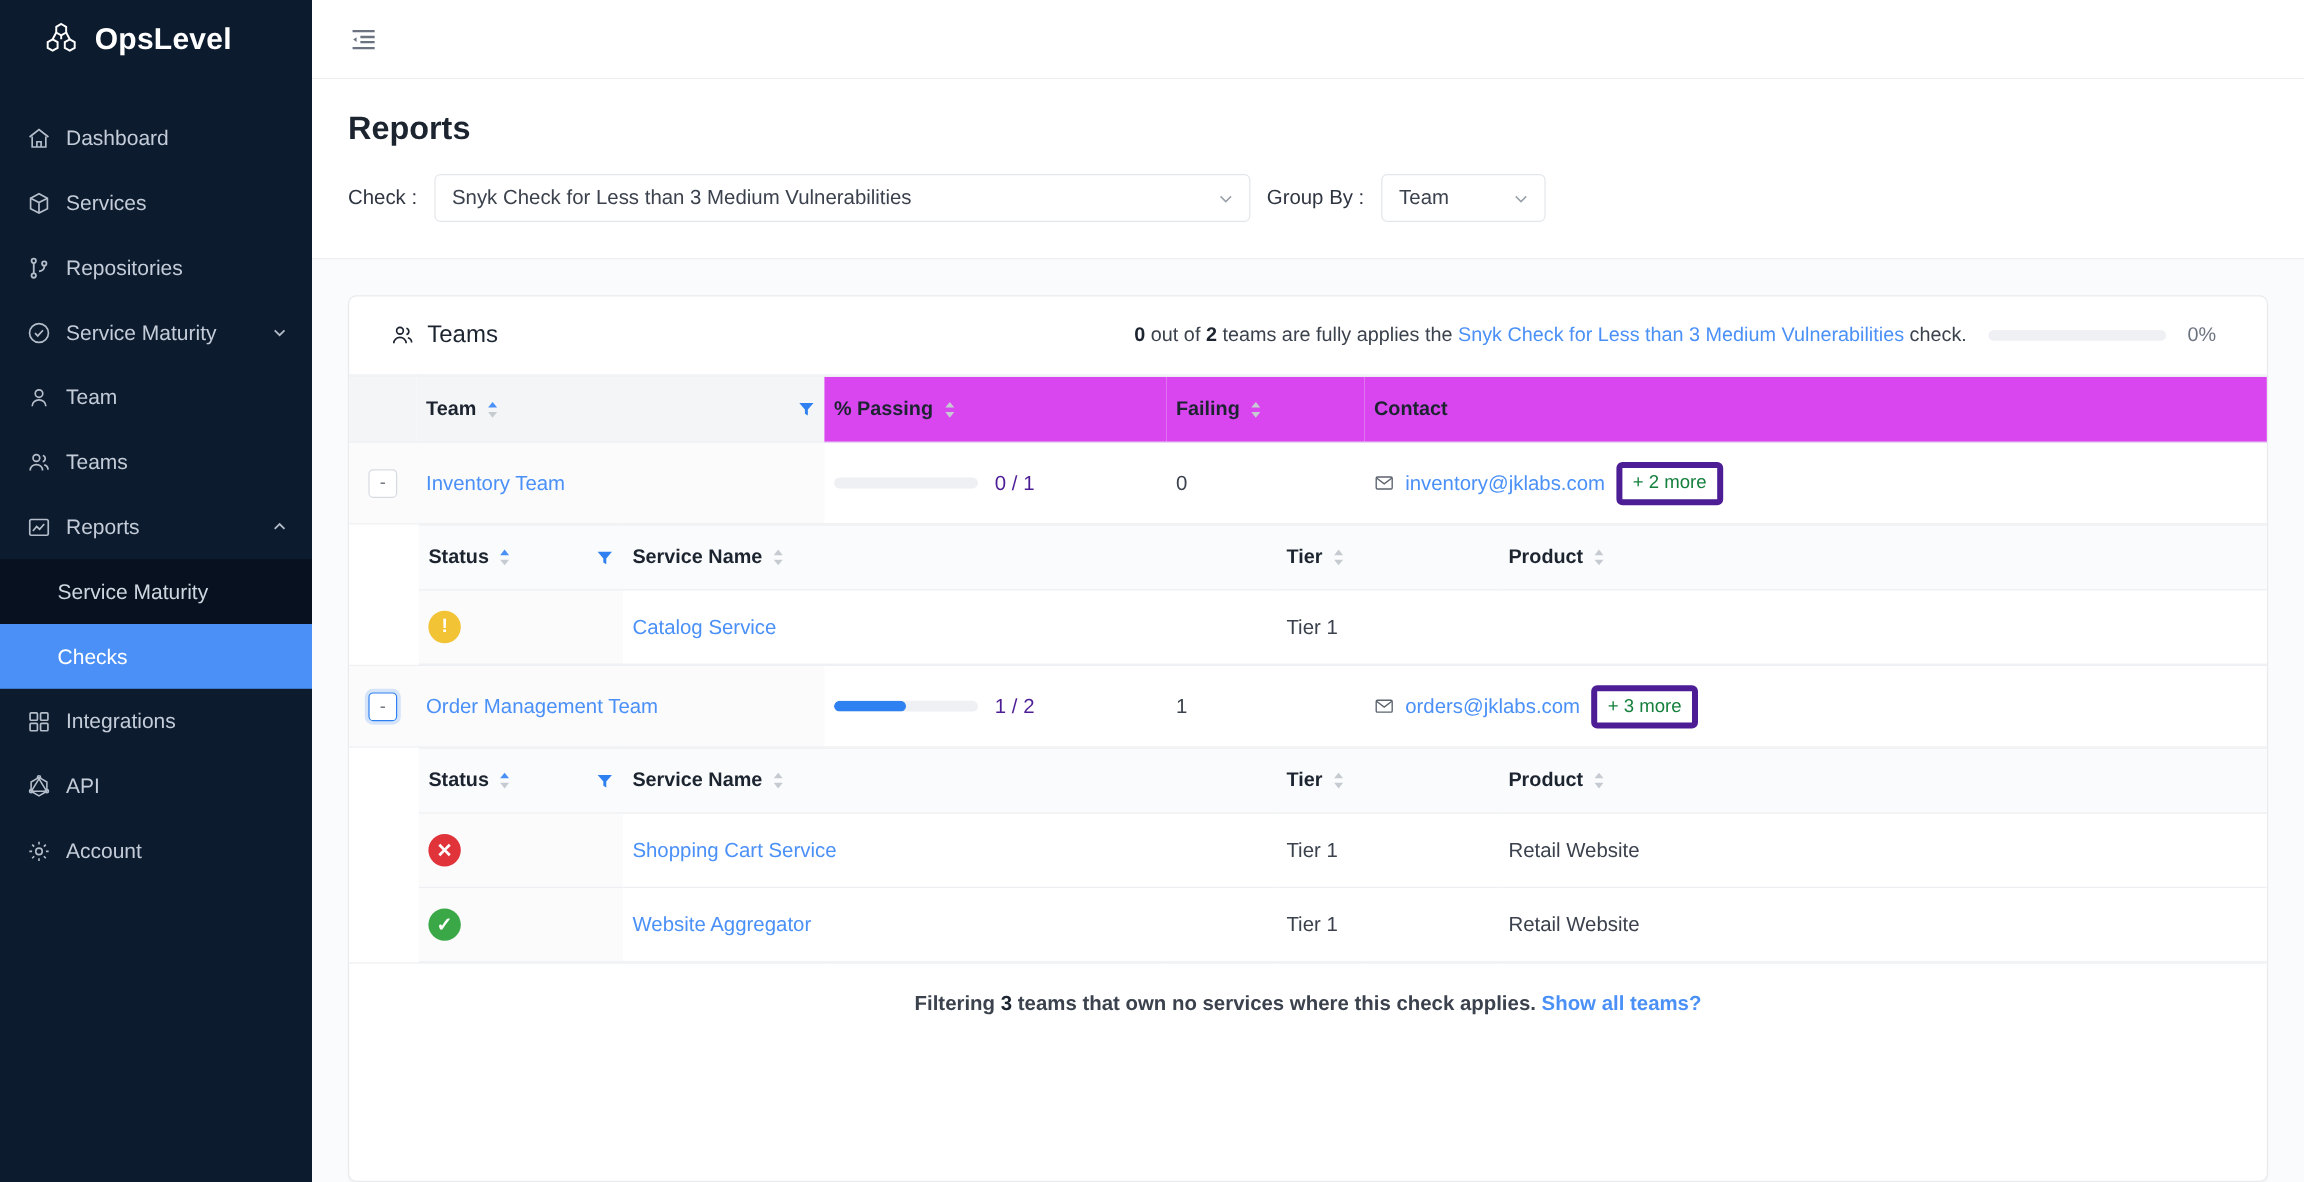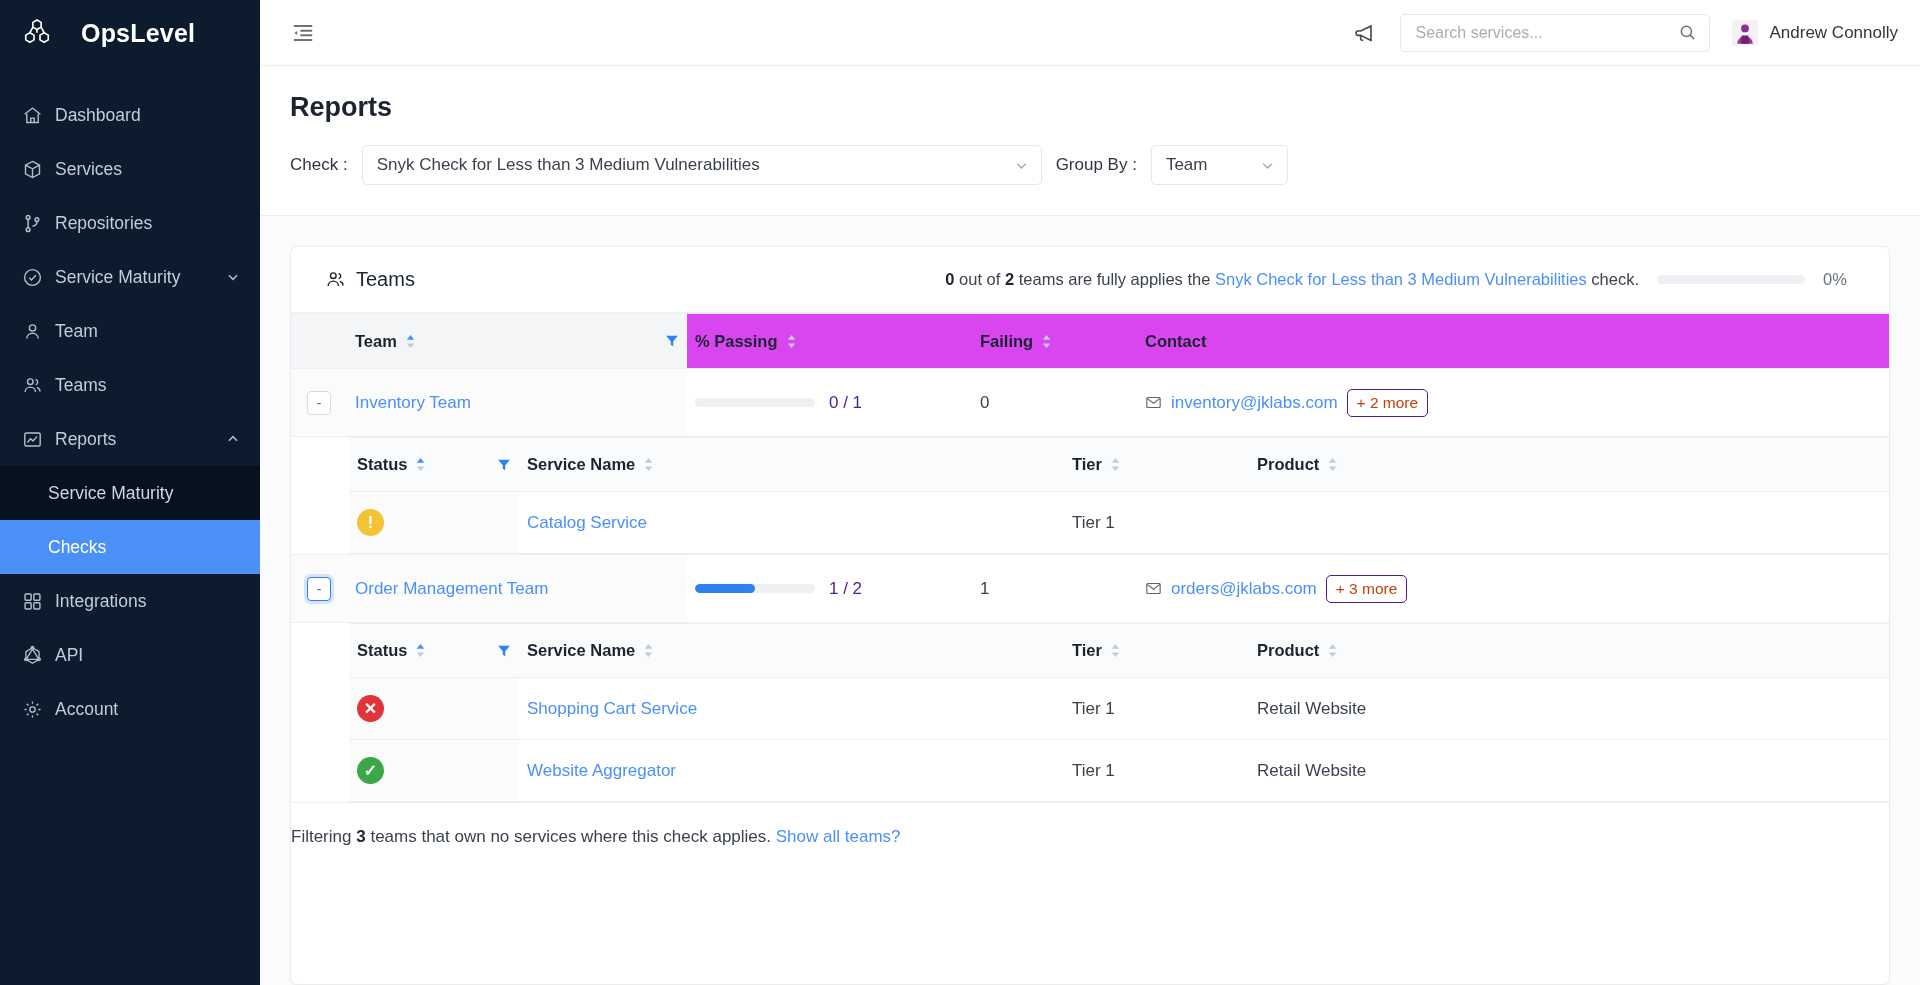--- a/index.html
+++ b/index.html
@@ -14,22 +14,22 @@
   
   .sidebar {
     width: 260px; flex: 0 0 260px;
     background: #0d1b2e;
     color: #c7d0da;
     display: flex; flex-direction: column;
     padding-top: 0;
     position: relative;
   }
   .brand {
-    display: flex; align-items: center; gap: 29px;
-    height: 66px; padding-left: 22px;
+    display: flex; align-items: center; gap: 13px;
+    height: 66px; padding-left: 36px;
   }
   .brand-mark { width: 30px; height: 30px; display: block; }
   .brand-name {
     font-size: 25px; font-weight: bold; color: #ffffff; letter-spacing: .2px;
   }
   .nav { margin-top: 22px; }
   .nav-item {
     display: flex; align-items: center; gap: 12px;
     height: 54px; padding-left: 22px; padding-right: 20px;
     font-size: 17.5px; color: #c3ccd8; cursor: pointer;
@@ -137,22 +137,22 @@
     font-size: 15px; color: #6b7280; cursor: pointer; margin: 0 auto;
   }
   .expander.focused { border-color: #2f80f0; box-shadow: 0 0 0 3px rgba(47,128,240,.18); }
   .pass-cell { display: flex; align-items: center; gap: 14px; }
   .pass-bar { width: 120px; height: 9px; border-radius: 5px; background: #eef0f3; overflow: hidden; }
   .pass-bar > i { display:block; height:100%; background:#2f80f0; border-radius:5px; }
   .pass-frac { font-size: 17px; color: #4c1d95; white-space: nowrap; }
   .contact-cell { display: flex; align-items: center; gap: 9px; }
   .mail-ico { width: 17px; height: 17px; color: #5c636d; flex:0 0 17px; }
   .more-chip {
-    border: 1px solid #4c1d95; border-radius: 5px; padding: 4px 9px;
-    font-size: 15.5px; color: #c2410c; background: #fff; cursor: pointer; white-space: nowrap;
+    border: 5px solid #4c1d95; border-radius: 5px; padding: 4px 9px;
+    font-size: 15.5px; color: #15803d; background: #fff; cursor: pointer; white-space: nowrap;
   }
 
   
   .nested-wrap { padding-left: 58px; background: #fff; }
   .sub-tbl th {
     background: #fafbfc; border-bottom: 1px solid #edeff2; border-top: 1px solid #edeff2;
     font-size: 16.5px; color: #1c2430; font-weight: bold;
     text-align: left; height: 54px; padding: 0 8px;
   }
   .sub-tbl td {
@@ -160,21 +160,21 @@
     font-size: 17px; color: #3b424d; padding: 0 8px; vertical-align: middle;
   }
   .status-dot {
     width: 27px; height: 27px; border-radius: 50%;
     display: flex; align-items: center; justify-content: center;
     color: #fff; font-size: 16px; font-weight: bold;
   }
   .status-warn { background: #f2c335; }
   .status-fail { background: #e0333a; }
   .status-pass { background: #3aa846; }
-  .foot-note { font-size: 17px; color: #3b424d; padding: 24px 0 0 0; }
+  .foot-note { text-align: center; font-size: 17px; color: #3b424d; padding: 24px 0 0 0; font-weight: bold; }
   .foot-note b { color: #1c2430; }
   .foot-note a { color: #4a90f7; text-decoration: none; }
 </style>
 </head>
 <body>
 
 <div class="app">
 
   <aside class="sidebar">
     <div class="brand">
@@ -294,44 +294,20 @@
   </aside>
 
   <div class="main">
 
     <header class="topbar">
       <svg class="collapse-btn" viewBox="0 0 24 24" fill="none" stroke="currentColor" stroke-width="1.8">
         <path d="M3.5 5.5h17M9.5 10h11M9.5 14h11M3.5 18.5h17"></path>
         <path d="M6.6 10.2 4 12l2.6 1.8z" fill="currentColor" stroke="none"></path>
       </svg>
 
-      <div class="topbar-right">
-        <svg class="megaphone" viewBox="0 0 24 24" fill="none" stroke="currentColor" stroke-width="1.5">
-          <path d="M17.5 5.5 8 10.2H5.2a1.4 1.4 0 0 0-1.4 1.4v1.2c0 .8.6 1.4 1.4 1.4H8l9.5 4.7z"></path>
-          <path d="M8 14.2v3.2c0 .7.6 1.3 1.3 1.3h1"></path>
-        </svg>
-
-        <div class="search-box">
-          <input type="text" placeholder="Search services..." style="">
-          <svg class="search-icon" viewBox="0 0 24 24" fill="none" stroke="currentColor" stroke-width="1.9">
-            <circle cx="10.6" cy="10.6" r="6.4"></circle>
-              <path d="M15.3 15.3 20.4 20.4"></path>
-          </svg>
-        </div>
-
-        <div class="user">
-          <svg class="avatar" viewBox="0 0 24 24">
-            <rect width="24" height="24" rx="3" fill="#f3f1f6"></rect>
-            <circle cx="12" cy="7.8" r="3.6" fill="#8c2f86"></circle>
-            <path d="M4.8 22c0-4 3.2-7 7.2-7s7.2 3 7.2 7z" fill="#a4349c"></path>
-            <path d="M9 14.4h6l.8 7.6H8.2z" fill="#6f2270"></path>
-          </svg>
-          <span class="user-name">Andrew Connolly</span>
-        </div>
-      </div>
     </header>
 
     <div class="page-head">
       <h1 class="page-title">Reports</h1>
       <div class="filters">
         <span class="filter-label">Check :</span>
         <div class="select check-select">
           <span class="val">Snyk Check for Less than 3 Medium Vulnerabilities</span>
           <svg class="chev" viewBox="0 0 24 24" fill="none" stroke="currentColor" stroke-width="2">
               <path d="M5 9l7 7 7-7"></path>

